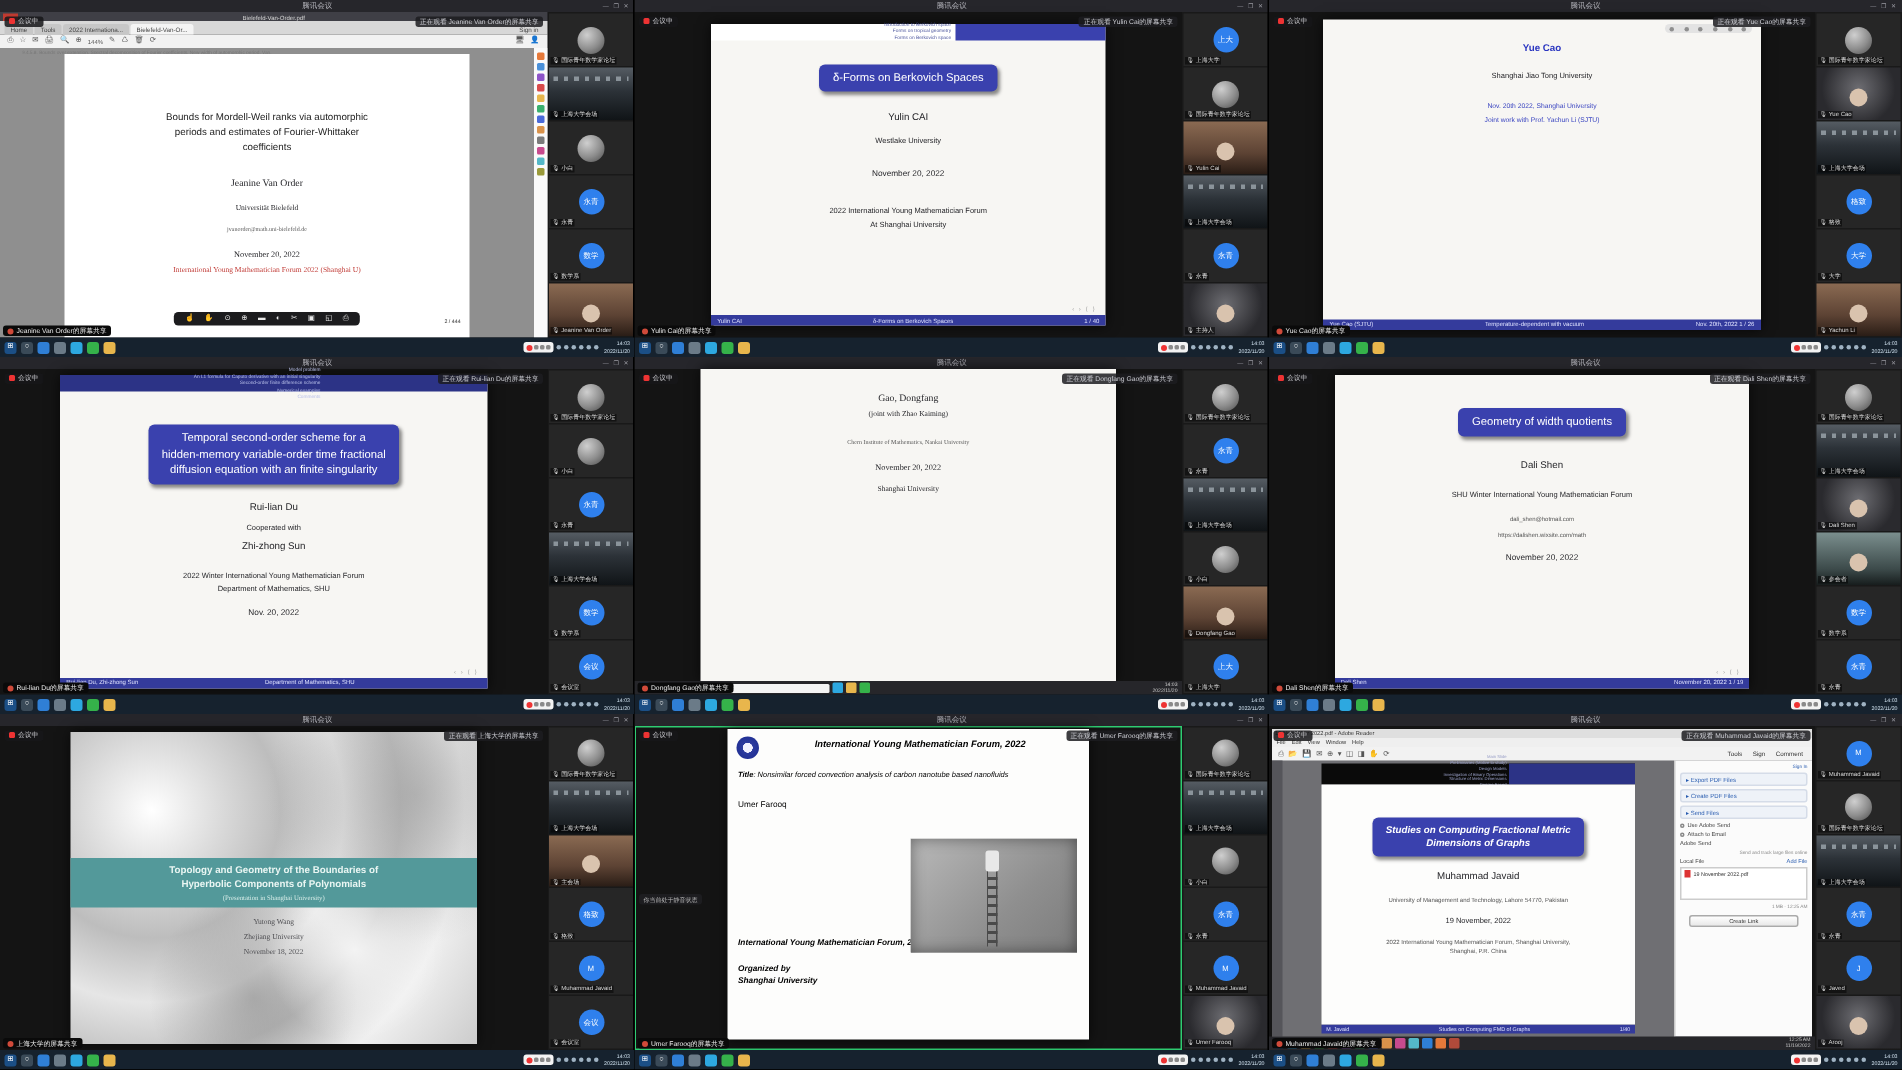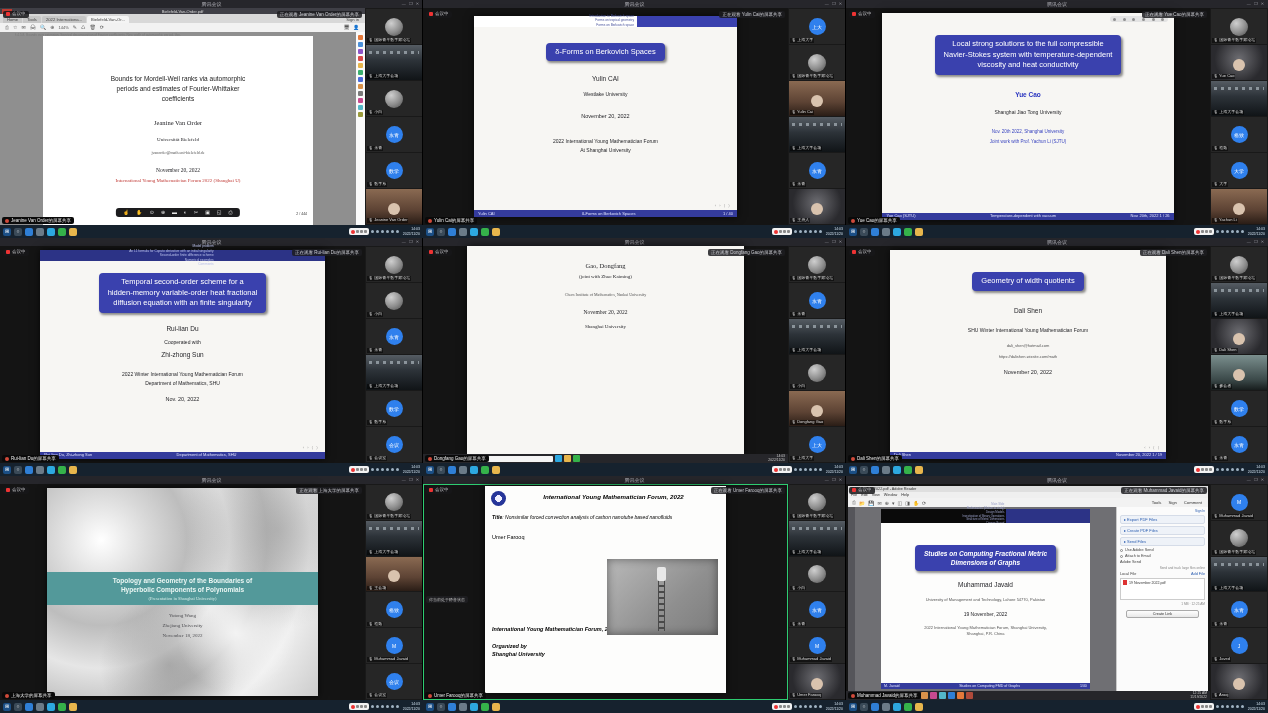--- a/index.html
+++ b/index.html
@@ -472,25 +472,20 @@
           <div class="watch">正在观看 Yue Cao的屏幕共享</div>
           <div class="bslide" style="width: 80%; height: 95%;">
             <div class="ppttools">
               <i></i>
               <i></i>
               <i></i>
               <i></i>
               <i></i>
               <i></i>
             </div>
-            <div class="boxtitle" style="margin-top: 22px;">
-              <div>Local strong solutions to the full compressible</div>
-              <div>Navier-Stokes system with temperature-dependent</div>
-              <div>viscosity and heat conductivity</div>
-            </div>
             <div class="slines">
               <div class="sl name-blue" style="margin-top: 16px;">Yue Cao</div>
               <div class="sl sub" style="margin-top: 10px;">Shanghai Jiao Tong University</div>
               <div class="sl sub-blue" style="margin-top: 14px;">Nov. 20th 2022, Shanghai University</div>
               <div class="sl sub-blue" style="margin-top: 4px;">Joint work with Prof. Yachun Li (SJTU)</div>
             </div>
             <div class="bfooter">
               <span>Yue Cao (SJTU)</span>
               <span>Temperature-dependent with vacuum</span>
               <span>Nov. 20th, 2022    1 / 26</span>
@@ -582,23 +577,23 @@
             <div class="obar navy">
               <div class="ol">
                 <span>Model problem</span>
                 <span>An L1 formula for Caputo derivative with an initial singularity</span>
                 <span>Second-order finite difference scheme</span>
                 <span>Numerical examples</span>
                 <span>Comments</span>
               </div>
               <div class="ob"></div>
             </div>
-            <div class="boxtitle" style="margin-top: 12px;">
+            <div class="boxtitle" style="margin-top: 22px;">
               <div>Temporal second-order scheme for a</div>
-              <div>hidden-memory variable-order heat fractional</div>
+              <div>hidden-memory variable-order time fractional</div>
               <div>diffusion equation with an finite singularity</div>
             </div>
             <div class="slines">
               <div class="sl name" style="margin-top: 12px;">Rui-lian Du</div>
               <div class="sl sub" style="margin-top: 6px;">Cooperated with</div>
               <div class="sl name" style="margin-top: 6px;">Zhi-zhong Sun</div>
               <div class="sl sub" style="margin-top: 12px;">2022 Winter International Young Mathematician Forum</div>
               <div class="sl sub" style="margin-top: 2px;">Department of Mathematics, SHU</div>
               <div class="sl date" style="margin-top: 10px;">Nov. 20, 2022</div>
             </div>

